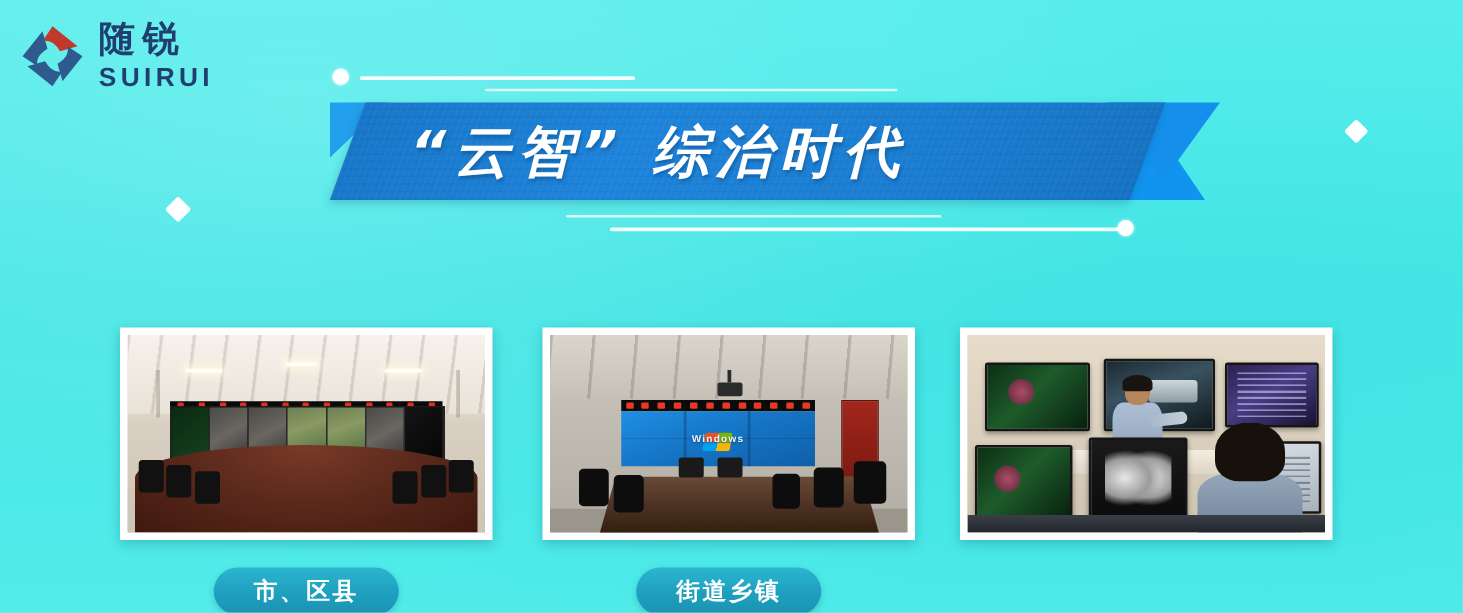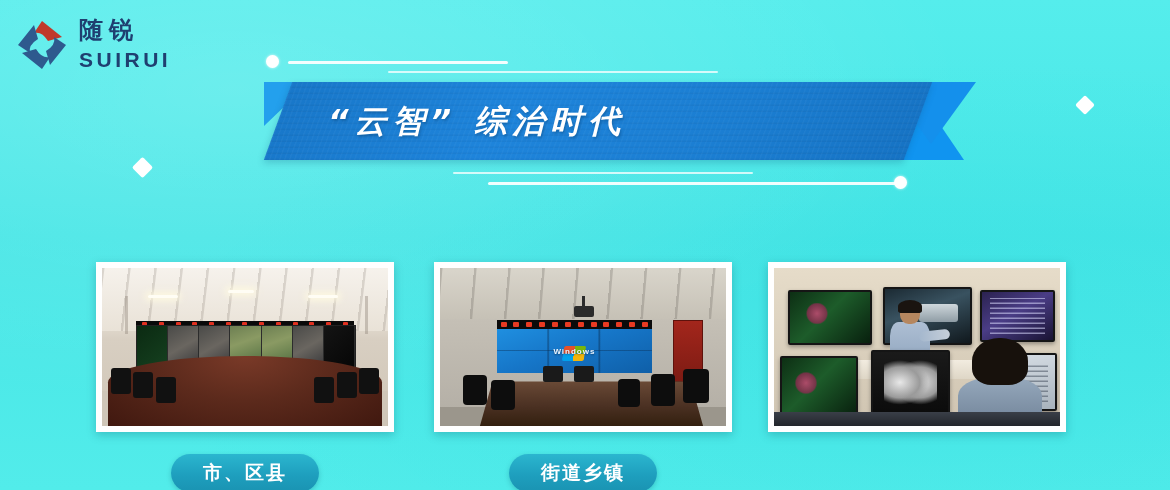--- a/index.html
+++ b/index.html
@@ -43,25 +43,25 @@
     flex: 0 0 56px;
   }
   .logo-mark svg { display: block; }
   .logo-text {
     display: flex;
     flex-direction: column;
     justify-content: center;
     line-height: 1;
   }
   .logo-cn {
-    font-size: 24px;
+    font-size: 29px;
     font-weight: bold;
     color: #1F3F70;
     letter-spacing: 6px;
-    font-family: Liberation Mono, monospace;
+    font-family: Liberation Serif, serif;
   }
   .logo-en {
     font-size: 21px;
     font-weight: bold;
     color: #1F3F70;
     letter-spacing: 3.5px;
     margin-top: 5px;
   }
 
   
@@ -168,21 +168,21 @@
   .banner-title {
     position: absolute;
     left: 70px;
     top: 30px;
     width: 560px;
     height: 76px;
     display: flex;
     align-items: center;
     justify-content: flex-start;
     color: #FFFFFF;
-    font-size: 32px;
+    font-size: 45px;
     font-weight: bold;
     font-style: italic;
     letter-spacing: 6px;
     white-space: nowrap;
     text-shadow: 1px 2px 3px rgba(0,50,90,0.35);
     font-family: "DejaVu Sans", "Liberation Sans", sans-serif;
     z-index: 4;
   }
 
   

